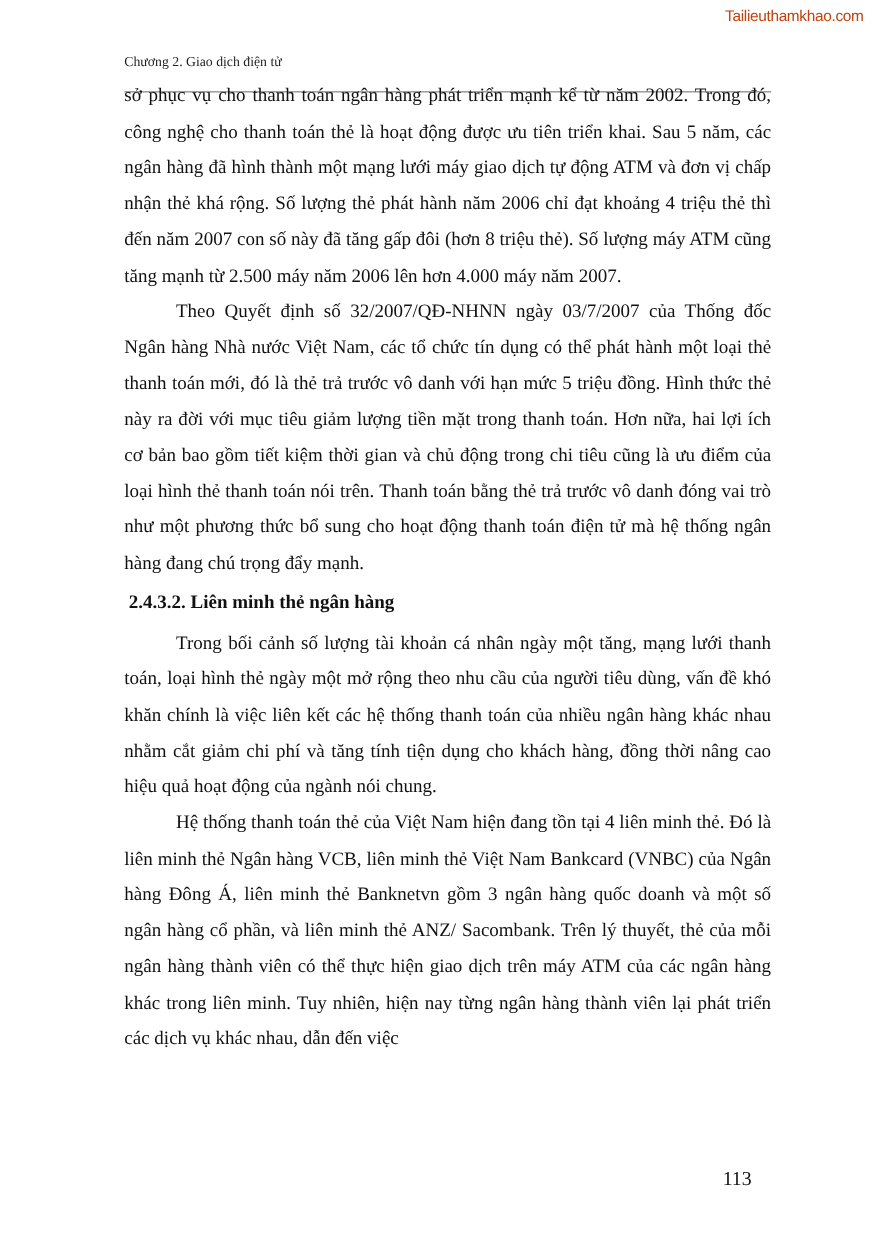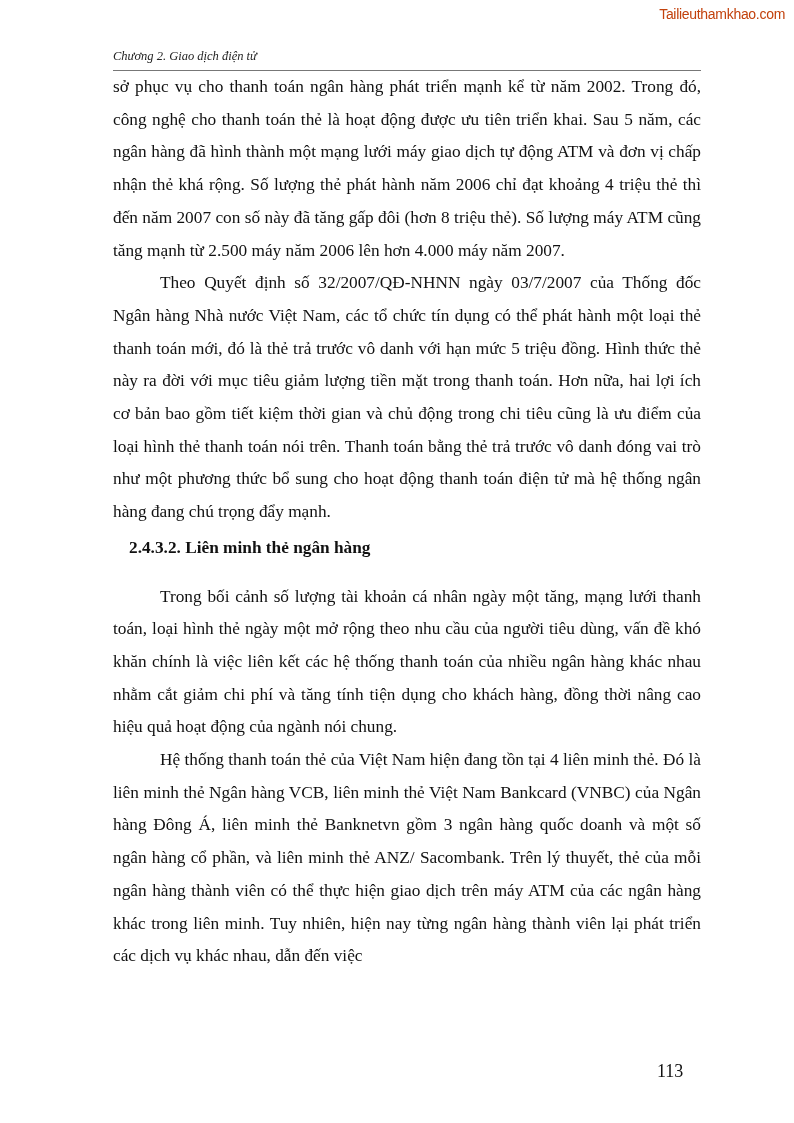--- a/index.html
+++ b/index.html
@@ -22,43 +22,42 @@
       font-family: "Liberation Sans", sans-serif;
       font-size: 14px;
       color: #c2410c;
       letter-spacing: -0.3px;
     }
     .running-header {
       position: absolute;
       left: 113px;
       top: 49px;
       width: 588px;
-      font-style: italic;
       font-size: 12.5px;
       color: #222;
-      padding-bottom: 6px;
+      padding-bottom: 19px;
       border-bottom: 1px solid #777;
     }
     .content {
       position: absolute;
       left: 113px;
       top: 71px;
       width: 588px;
       font-size: 17.3px;
       line-height: 32.7px;
       text-align: justify;
     }
     .content p {
       margin: 0;
     }
     .content p.indent {
       text-indent: 47px;
     }
     .content h3 {
-      margin: 16px;
+      margin: 4px;
       font-size: 17.3px;
       font-weight: bold;
       line-height: 32.7px;
       margin-top: 3px;
     }
     .page-number {
       position: absolute;
       left: 657px;
       top: 1061px;
       font-size: 18px;

